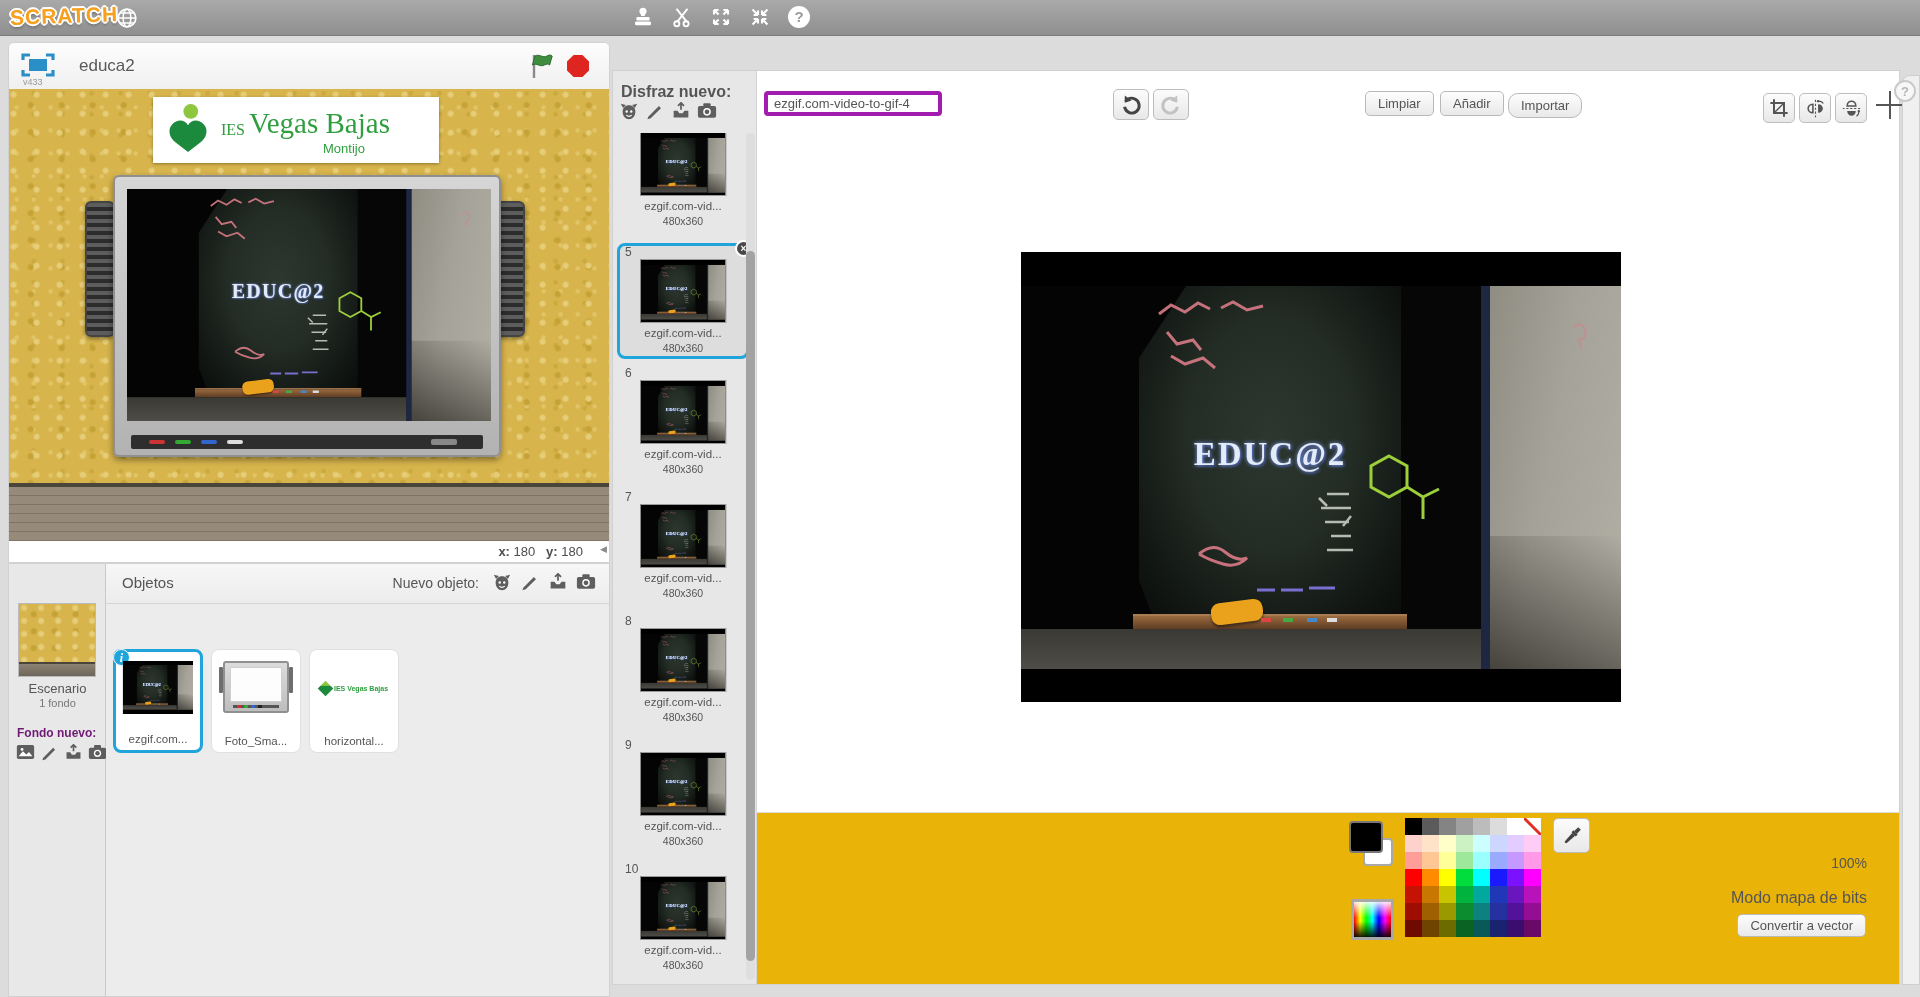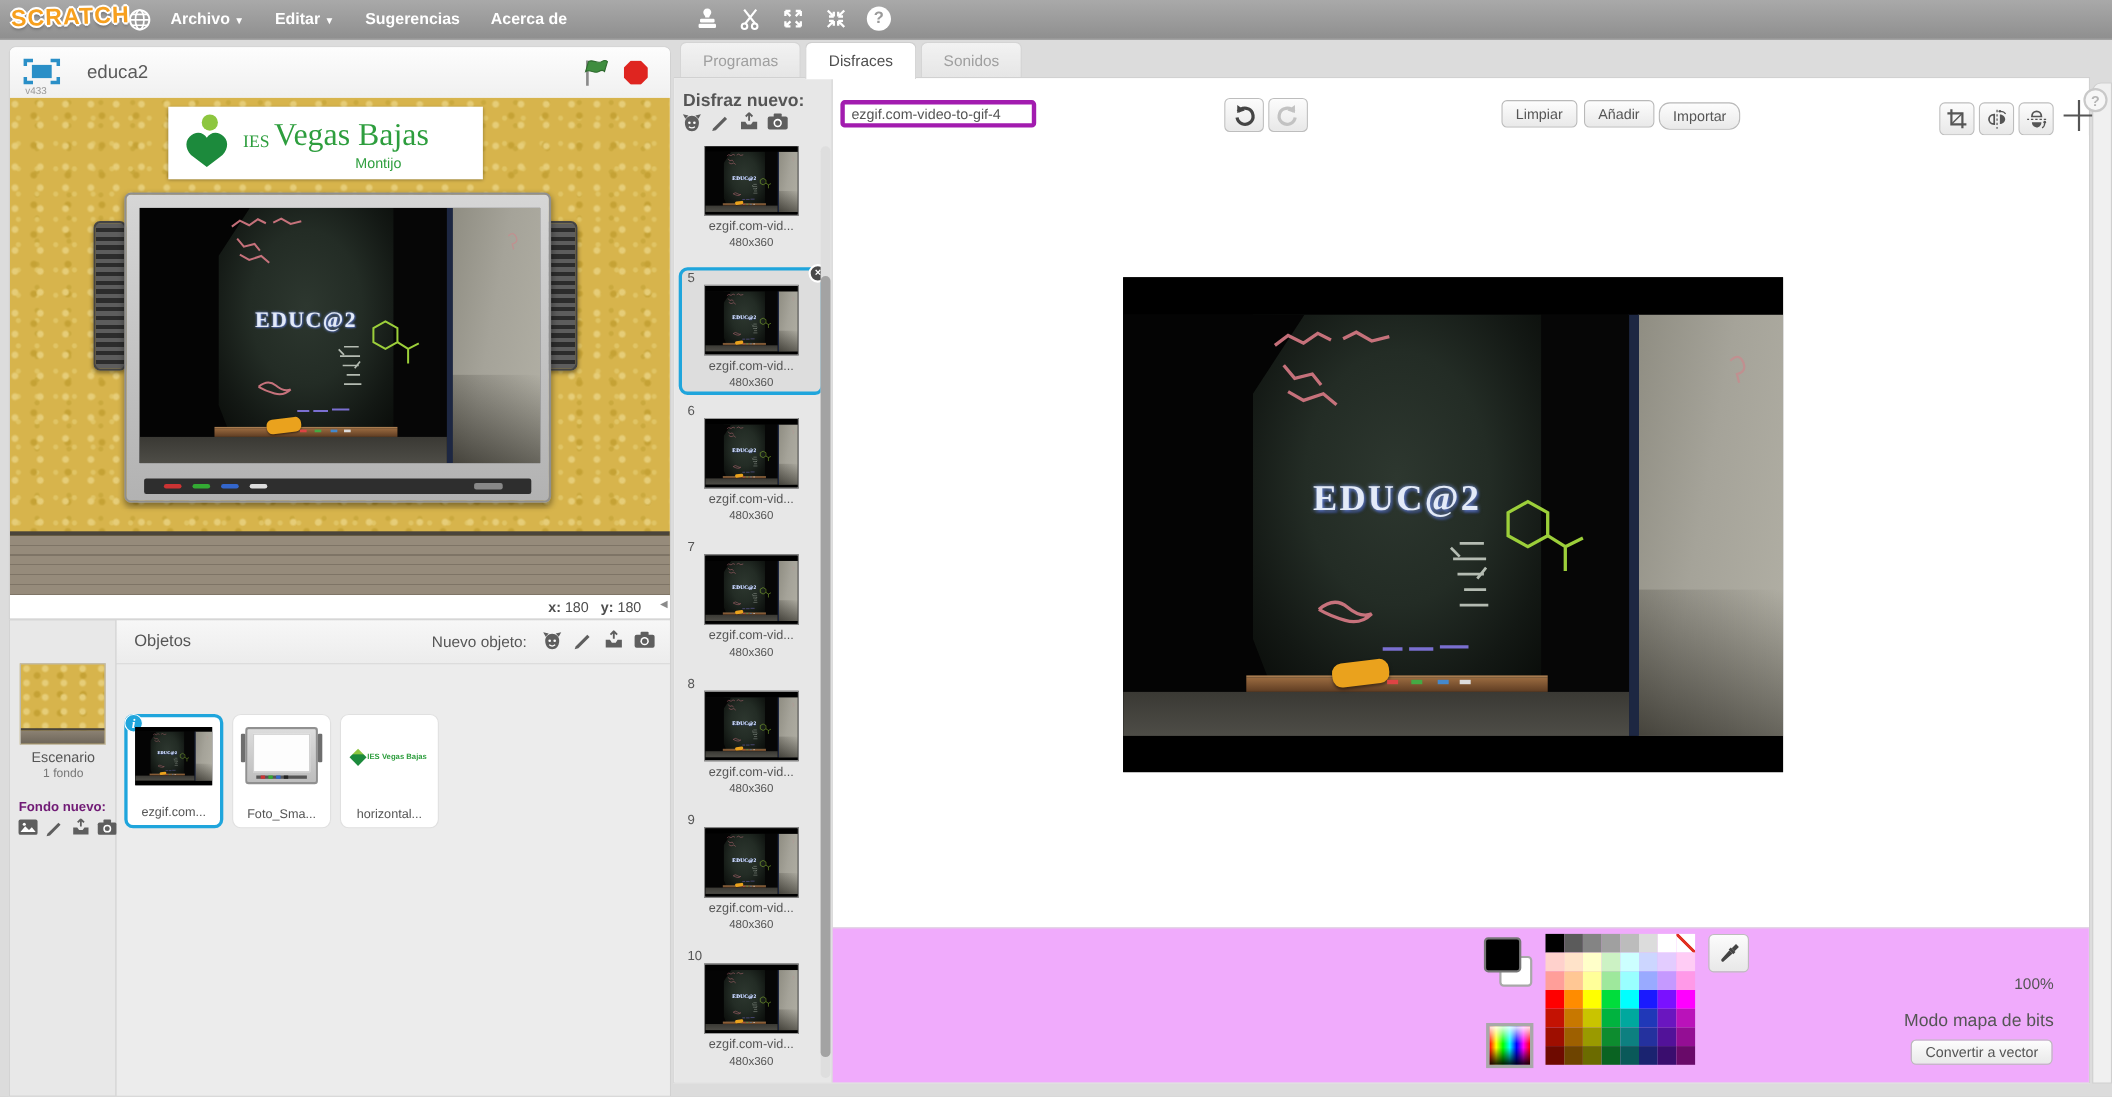--- a/index.html
+++ b/index.html
@@ -176,21 +176,21 @@
     text-shadow:0 0 4px #86a4ff, 2px 2px 2px #2e3e68; }
   .sc-tray { position:absolute; left:112px; top:328px; width:274px; height:15px;
     background:linear-gradient(#9a6b40,#5e3c22); border-top:2px solid #a87c50; }
   .sc-floor { position:absolute; left:0; top:343px; width:460px; height:40px;
     background:linear-gradient(#3a3934,#4e4d47); }
   .sc-sponge { position:absolute; left:190px; top:315px; width:52px; height:22px; background:#eaa21d;
     border-radius:9px; transform:rotate(-7deg); box-shadow:0 2px 3px rgba(0,0,0,.5); }
   .sc-svg { position:absolute; left:0; top:0; }
 
   
-  #colorbar { position:absolute; left:144px; right:0; bottom:0; height:141px; border-top:1px solid #ddd; background:#f0abfc; }
+  #colorbar { position:absolute; left:144px; right:0; bottom:0; height:172px; border-top:1px solid #ddd; background:#eab308; }
   #cur-back { position:absolute; left:606px; top:25px; width:30px; height:28px; background:#fff; border:2px solid #a8a8a8; border-radius:4px; }
   #cur-front { position:absolute; left:592px; top:8px; width:34px; height:32px; background:#000; border:2px solid #777; border-radius:4px; }
   #rainbow { position:absolute; left:594px; top:86px; width:43px; height:41px; border:3px solid #a8a8a8; cursor:pointer;
     background:linear-gradient(rgba(255,255,255,.9),rgba(255,255,255,0) 45%, rgba(0,0,0,0) 55%, rgba(0,0,0,.9)),
                linear-gradient(90deg,#f00,#ff0,#0f0,#0ff,#00f,#f0f,#f00); }
   #palette-grid { position:absolute; left:648px; top:5px; width:137px; display:flex; flex-wrap:wrap; }
   .swatch { width:17px; height:17px; cursor:pointer; }
   .swatch.transp { background:
       linear-gradient(45deg, transparent 43%, #e03022 45%, #e03022 55%, transparent 57%), #fff; }
   #dropper-btn { position:absolute; left:796px; top:5px; width:37px; height:35px; }
@@ -211,26 +211,20 @@
 
   <div id="menubar">
     <span id="logo">SCRATCH</span>
     <span id="globe" class="mb-icon">
       <svg viewBox="0 0 20 20" width="22" height="22">
           <circle cx="10" cy="10" r="8" fill="none" stroke="#fff" stroke-width="1.6"></circle>
           <ellipse cx="10" cy="10" rx="3.5" ry="8" fill="none" stroke="#fff" stroke-width="1.4"></ellipse>
           <path d="M2 10h16M3.5 5.5h13M3.5 14.5h13" stroke="#fff" stroke-width="1.4" fill="none"></path>
         </svg>
     </span>
-    <nav id="menu-items">
-        <span class="menu-item"><span>Archivo</span><span class="arr">▼</span></span>
-        <span class="menu-item"><span>Editar</span><span class="arr">▼</span></span>
-        <span class="menu-item"><span>Sugerencias</span></span>
-        <span class="menu-item"><span>Acerca de</span></span>
-      </nav>
     <div id="mb-tools">
       <span class="mb-icon">
         <svg viewBox="0 0 20 20" width="22" height="22">
             <path d="M10 1.5c2.2 0 3.3 1.5 3.3 3.2 0 1.3-.7 2.2-1.3 3-.4.6-.3 1.3-.3 1.3H8.3s.1-.7-.3-1.3c-.6-.8-1.3-1.7-1.3-3C6.7 3 7.8 1.5 10 1.5z" fill="#fff"></path>
             <rect x="4" y="10" width="12" height="3.2" rx="1" fill="#fff"></rect>
             <rect x="2.8" y="14.2" width="14.4" height="3.4" rx="1" fill="#fff"></rect>
           </svg>
       </span>
       <span class="mb-icon">
         <svg viewBox="0 0 20 20" width="22" height="22">
@@ -470,25 +464,20 @@
           <div id="logo-mini">
               <span class="dia"></span>
               <span class="ltxt">IES Vegas Bajas</span>
             </div>
         </div>
         <div class="sp-name">horizontal...</div>
       </div>
     </div>
   </section>
 
-  <div id="tabs">
-      <span class="tab">Programas</span>
-      <span class="tab active">Disfraces</span>
-      <span class="tab">Sonidos</span>
-    </div>
 
   <section id="content-pane" class="panel">
 
     <div id="cost-col">
       <div id="cost-new-label">Disfraz nuevo:</div>
       <div id="cost-new-icons">
         <span class="sm-icon"><svg viewBox="0 0 22 22" width="20" height="20">
               <path d="M11 3.5c4 0 7 3 7 7 0 5-3 8.5-7 8.5s-7-3.5-7-8.5c0-4 3-7 7-7z" fill="#5e5e5e"></path>
               <path d="M4.5 6.5L2 2l5.5 1.2M17.5 6.5L20 2l-5.5 1.2z" fill="#5e5e5e"></path>
               <circle cx="8.5" cy="10.5" r="1.3" fill="#fff"></circle>

